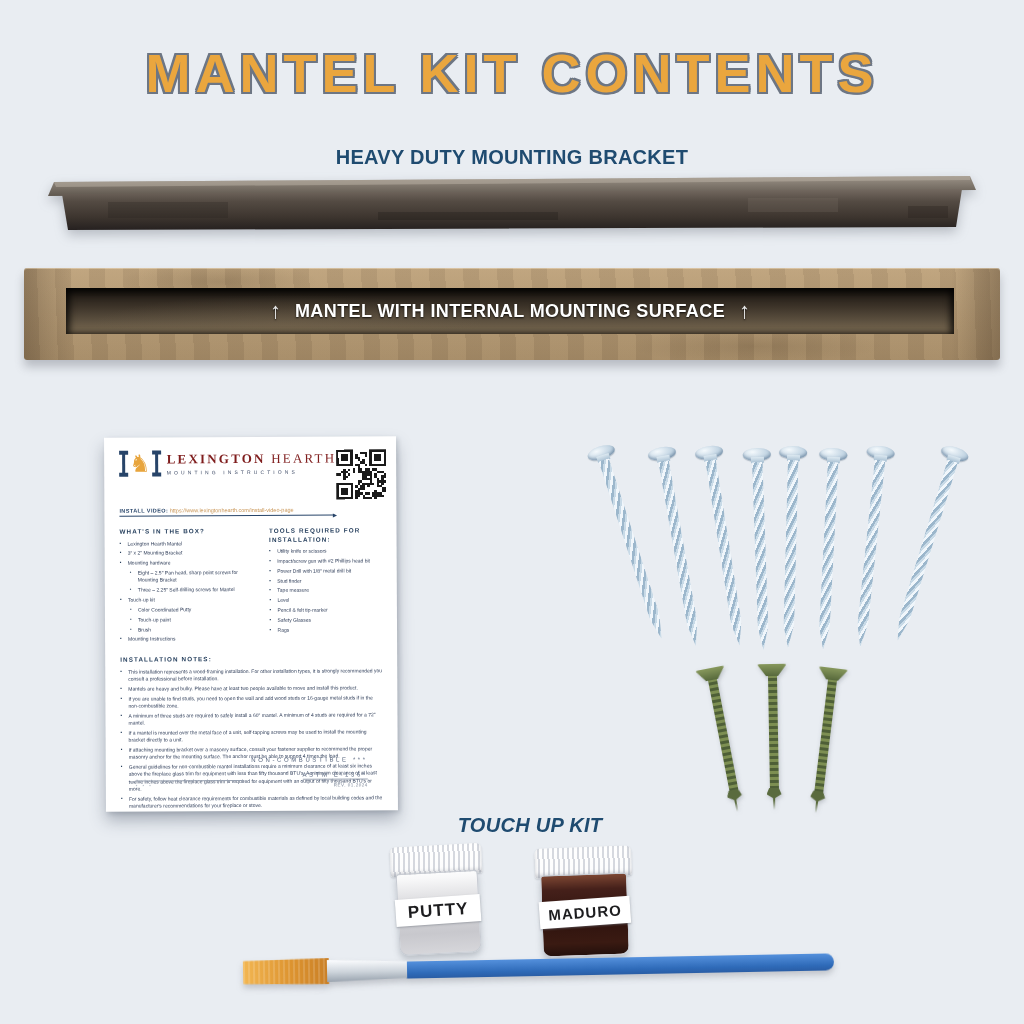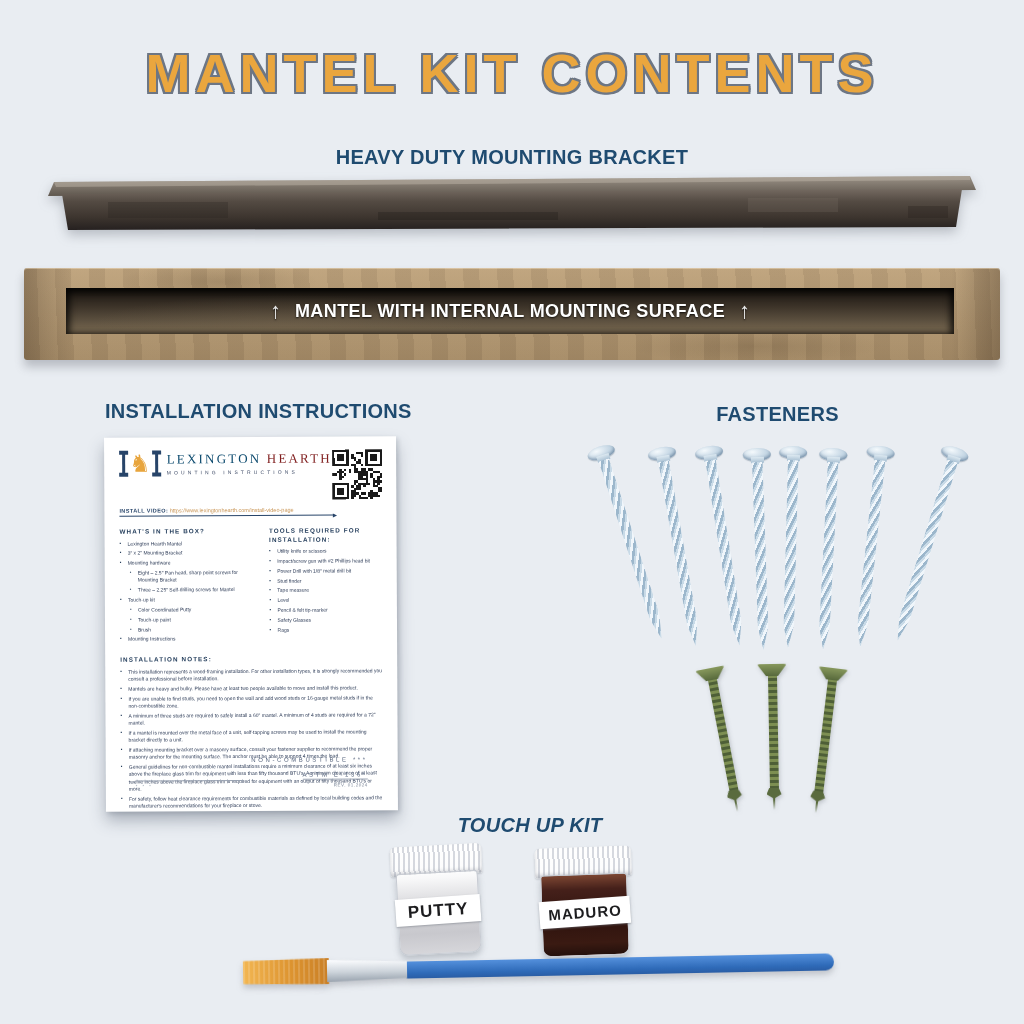--- a/index.html
+++ b/index.html
@@ -57,21 +57,21 @@
   .doc-inner{position:absolute;inset:13px 15px;}
   .doc-head{display:flex;justify-content:space-between;align-items:flex-start;}
   .brand{display:flex;align-items:center;gap:2px;}
   .ibeam{width:9px;height:26px;position:relative;}
   .ibeam:before,.ibeam:after{content:"";position:absolute;left:0;width:9px;height:4px;background:#274469;}
   .ibeam:before{top:0;} .ibeam:after{bottom:0;}
   .ibeam span{position:absolute;left:3px;top:3px;width:3px;height:20px;background:#274469;display:block;}
   .horse{font-size:24px;line-height:24px;color:#e8a53d;margin:0 -1px;}
   .brand-text{margin-left:4px;}
   .brand-line{font-family:"Liberation Serif",serif;font-size:13px;letter-spacing:2.2px;white-space:nowrap;}
-  .brand-first{color:#0c4a6e;} .brand-second{color:#7f1d1d;}
+  .brand-first{color:#7f1d1d;font-weight:bold;} .brand-second{color:#7f1d1d;}
   .brand-sub{font-size:5px;letter-spacing:3.1px;color:#44506b;margin-top:2px;}
   .qr{width:50px;height:50px;flex:none;}
   .install-line{margin-top:7px;width:215px;border-bottom:1.2px solid #274469;padding-bottom:2px;position:relative;
     font-size:5.5px;white-space:nowrap;}
   .install-label{font-weight:700;color:#274469;letter-spacing:.4px;}
   .install-url{color:#c89454;}
   .install-arrow{position:absolute;right:-4px;bottom:-3.5px;color:#274469;font-size:7px;}
   .doc-cols{display:flex;gap:12px;margin-top:11px;}
   .col-box{width:55%;} .col-tools{width:45%;}
   .doc-h{font-size:6.3px;font-weight:700;letter-spacing:1.1px;color:#27405e;margin-bottom:4px;line-height:1.35;}
@@ -170,21 +170,20 @@
   </div>
 
   <div class="mantel">
     <div class="mantel-recess">
       <span class="mantel-arrow">↑</span>
       <span class="mantel-label">MANTEL WITH INTERNAL MOUNTING SURFACE</span>
       <span class="mantel-arrow">↑</span>
     </div>
   </div>
 
-  <div class="section-heading" style="left:105px;width:292px;top:400px;">INSTALLATION INSTRUCTIONS</div>
 
   <div class="doc">
     <div class="doc-inner">
       <div class="doc-head">
         <div class="brand">
           <div class="ibeam">
               <span></span>
             </div>
           <div class="horse">♞</div>
           <div class="ibeam">
@@ -394,21 +393,20 @@
         <div class="foot-left">* * *</div>
         <div class="foot-right">
           <div class="cert1">NON-COMBUSTIBLE ***</div>
           <div><span class="cert2">ASTM E-136*</span></div>
           <div class="rev">REV. 01.2024</div>
         </div>
       </div>
     </div>
   </div>
 
-  <div class="section-heading" style="left:560px;width:435px;top:403px;">FASTENERS</div>
 
   <div>
     <div class="screw" style="left:589px;top:446px;transform:rotate(-18deg);">
         <div class="s-head"></div>
         <div class="s-neck"></div>
         <div class="s-shank"></div>
       </div>
     <div class="screw" style="left:649px;top:447px;transform:rotate(-10deg);">
         <div class="s-head"></div>
         <div class="s-neck"></div>

